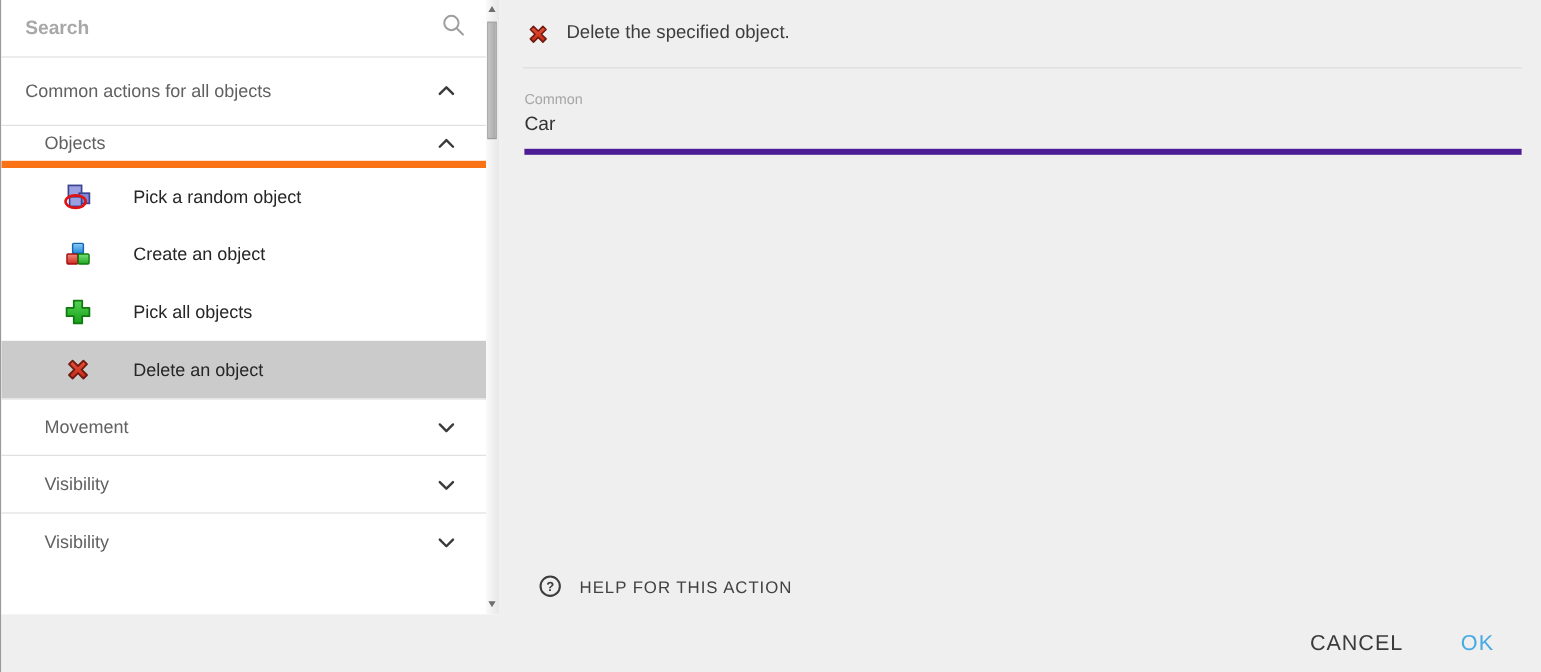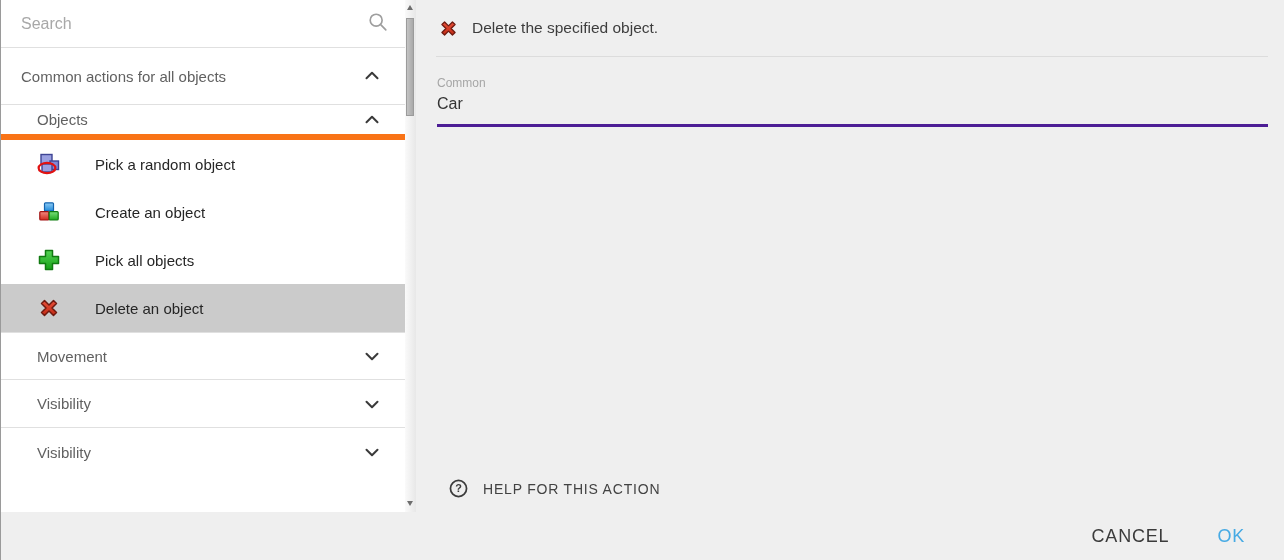--- a/index.html
+++ b/index.html
@@ -17,33 +17,33 @@
     background:#ffffff; overflow:hidden; z-index:2;
   }
   .list-area { position:absolute; left:0; top:0; right:11px; bottom:0; overflow:hidden; }
 
   .search-row {
     height:48px; display:flex; align-items:center;
     padding:0 16px 0 20px; border-bottom:1px solid #e0e0e0;
   }
   .search-row input {
     flex:1; border:none; outline:none; background:transparent;
-    font-family:"Liberation Sans", sans-serif; font-size:16px; color:#ef4444;
+    font-family:"Liberation Sans", sans-serif; font-size:16px; color:#ef4444;font-weight:bold;
   }
   .search-row input::placeholder { color:#a8a8a8; opacity:1; }
 
   .row { display:flex; align-items:center; position:relative; }
   .row .chev { position:absolute; right:22px; top:50%; transform:translateY(-50%); display:flex; }
 
   .cat-common { height:56px; padding-left:20px; }
   .cat-sub    { height:36px; padding-left:36px; border-top:1px solid #e0e0e0; border-bottom:6px solid #f97316; }
   .cat-collapsed { height:48px; padding-left:36px; }
   .cat-label { font-size:15px; color:#616161; }
 
-  .item-row { height:48px; padding-left:36px; cursor:pointer; }
+  .item-row { height:48px; padding-left:52px; cursor:pointer; }
   .item-row .item-icon { width:24px; height:24px; margin-right:34px; flex:0 0 24px; display:flex; }
   .item-label { font-size:15px; color:#262626; }
   .item-row.selected { background:#cbcbcb; }
 
   .bt { border-top:1px solid #e0e0e0; }
   .bb { border-bottom:1px solid #e0e0e0; }
 
   
   .scrollbar {
     position:absolute; right:0; top:0; width:11px; height:512px;
@@ -66,21 +66,21 @@
     margin:0 17px 0 20px; height:57px; display:flex; align-items:center;
     border-bottom:1px solid #dcdcdc;
   }
   .rp-header .hdr-icon { margin-left:2px; margin-right:13px; display:flex; }
   .rp-title { font-size:15.5px; color:#3d3d3d; }
 
   .field-group { margin:0 17px 0 21px; padding-top:19px; }
   .field-label { font-size:12px; color:#a6a6a6; }
   .field-input {
     display:block; width:100%; margin-top:5px; padding:0 0 11px 0;
-    border:none; border-bottom:3px solid #4c1d95; outline:none; background:transparent;
+    border:none; border-bottom:5px solid #4c1d95; outline:none; background:transparent;
     font-family:"Liberation Sans", sans-serif; font-size:16px; color:#333;
   }
 
   .help-btn {
     position:absolute; left:32px; bottom:9px; display:flex; align-items:center;
     background:none; border:none; cursor:pointer; padding:4px 6px 4px 0;
   }
   .help-btn .help-ic { display:flex; margin-right:14px; }
   .help-label {
     font-family:"Liberation Sans", sans-serif; font-size:14px; color:#424242; letter-spacing:0.8px;

